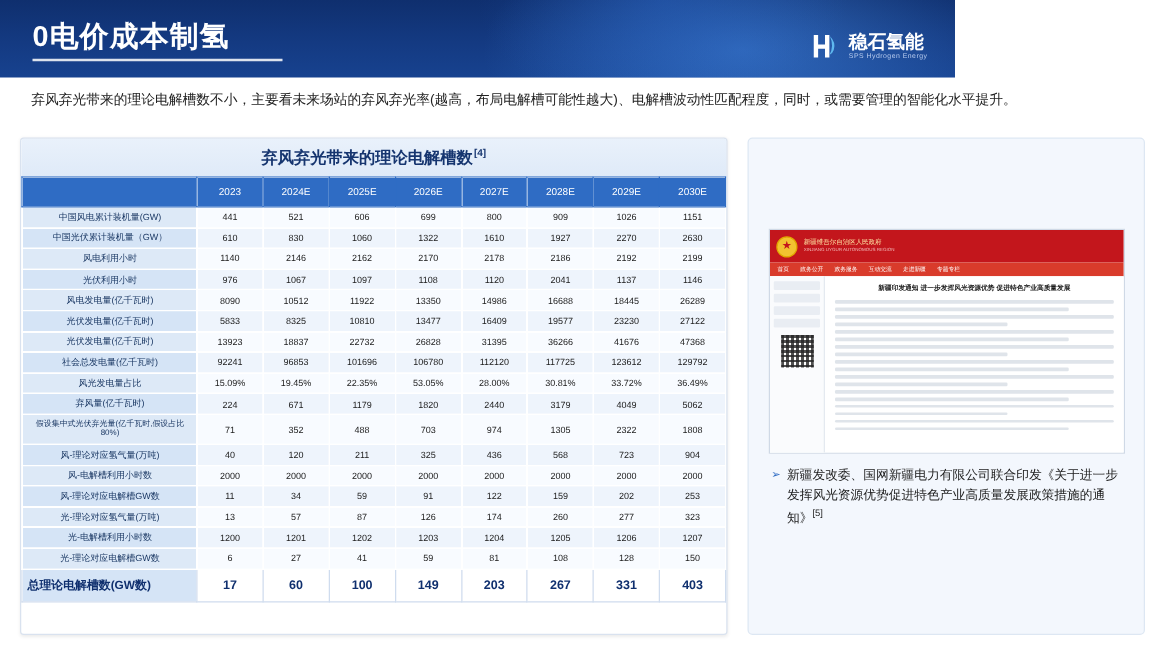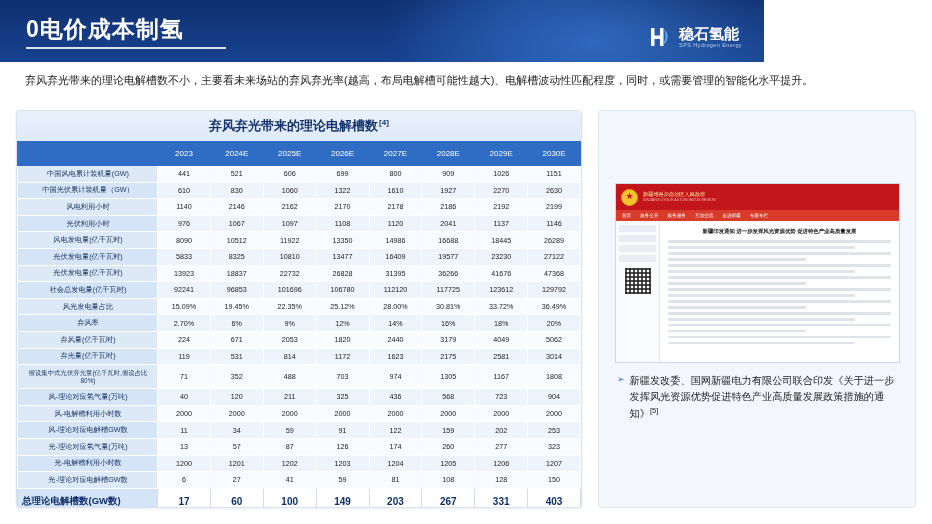--- a/index.html
+++ b/index.html
@@ -424,68 +424,46 @@
           <td class="val">112120</td>
           <td class="val">117725</td>
           <td class="val">123612</td>
           <td class="val">129792</td>
         </tr>
       <tr>
           <td class="rowlabel">风光发电量占比</td>
           <td class="val">15.09%</td>
           <td class="val">19.45%</td>
           <td class="val">22.35%</td>
-          <td class="val">25.12%</td>
+          <td class="val">53.05%</td>
           <td class="val">28.00%</td>
           <td class="val">30.81%</td>
           <td class="val">33.72%</td>
           <td class="val">36.49%</td>
         </tr>
       <tr>
-          <td class="rowlabel">弃风率</td>
-          <td class="val">2.70%</td>
-          <td class="val">6%</td>
-          <td class="val">9%</td>
-          <td class="val">12%</td>
-          <td class="val">14%</td>
-          <td class="val">16%</td>
-          <td class="val">18%</td>
-          <td class="val">20%</td>
-        </tr>
-      <tr>
           <td class="rowlabel">弃风量(亿千瓦时)</td>
           <td class="val">224</td>
           <td class="val">671</td>
-          <td class="val">2053</td>
+          <td class="val">1179</td>
           <td class="val">1820</td>
           <td class="val">2440</td>
           <td class="val">3179</td>
           <td class="val">4049</td>
           <td class="val">5062</td>
-        </tr>
-      <tr>
-          <td class="rowlabel">弃光量(亿千瓦时)</td>
-          <td class="val">119</td>
-          <td class="val">531</td>
-          <td class="val">814</td>
-          <td class="val">1172</td>
-          <td class="val">1623</td>
-          <td class="val">2175</td>
-          <td class="val">2581</td>
-          <td class="val">3014</td>
         </tr>
       <tr style="height:24px">
           <td class="rowlabel" style="white-space:normal;line-height:1.15;font-size:6.4px">假设集中式光伏弃光量(亿千瓦时,假设占比80%)</td>
           <td class="val">71</td>
           <td class="val">352</td>
           <td class="val">488</td>
           <td class="val">703</td>
           <td class="val">974</td>
           <td class="val">1305</td>
-          <td class="val">1167</td>
+          <td class="val">2322</td>
           <td class="val">1808</td>
         </tr>
       <tr>
           <td class="rowlabel">风-理论对应氢气量(万吨)</td>
           <td class="val">40</td>
           <td class="val">120</td>
           <td class="val">211</td>
           <td class="val">325</td>
           <td class="val">436</td>
           <td class="val">568</td>

